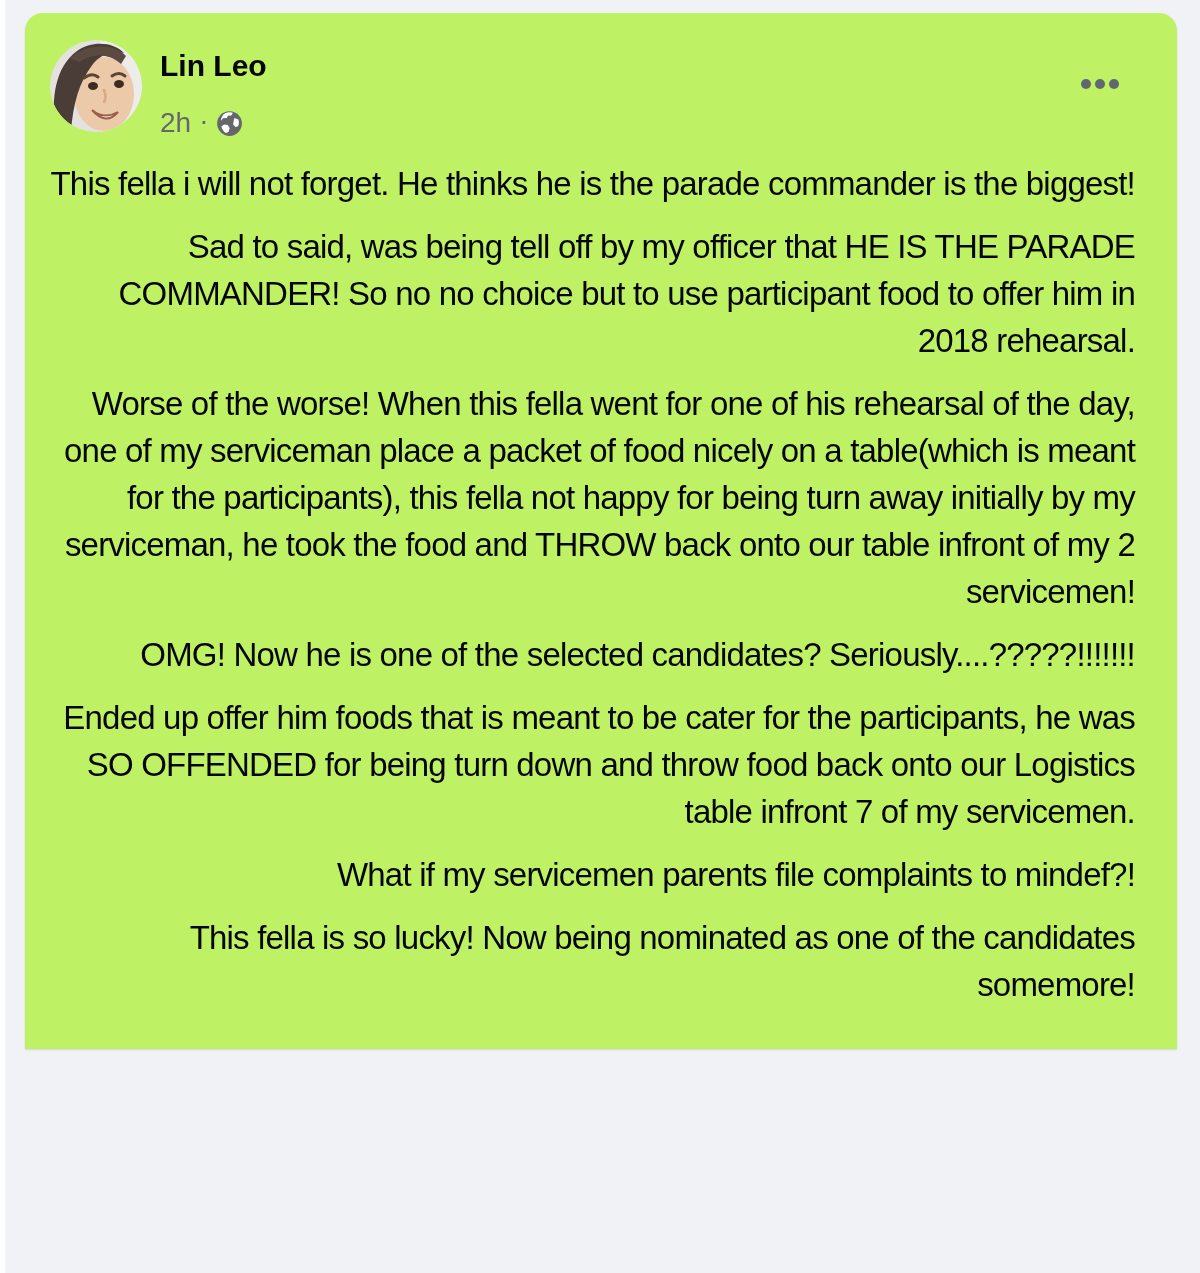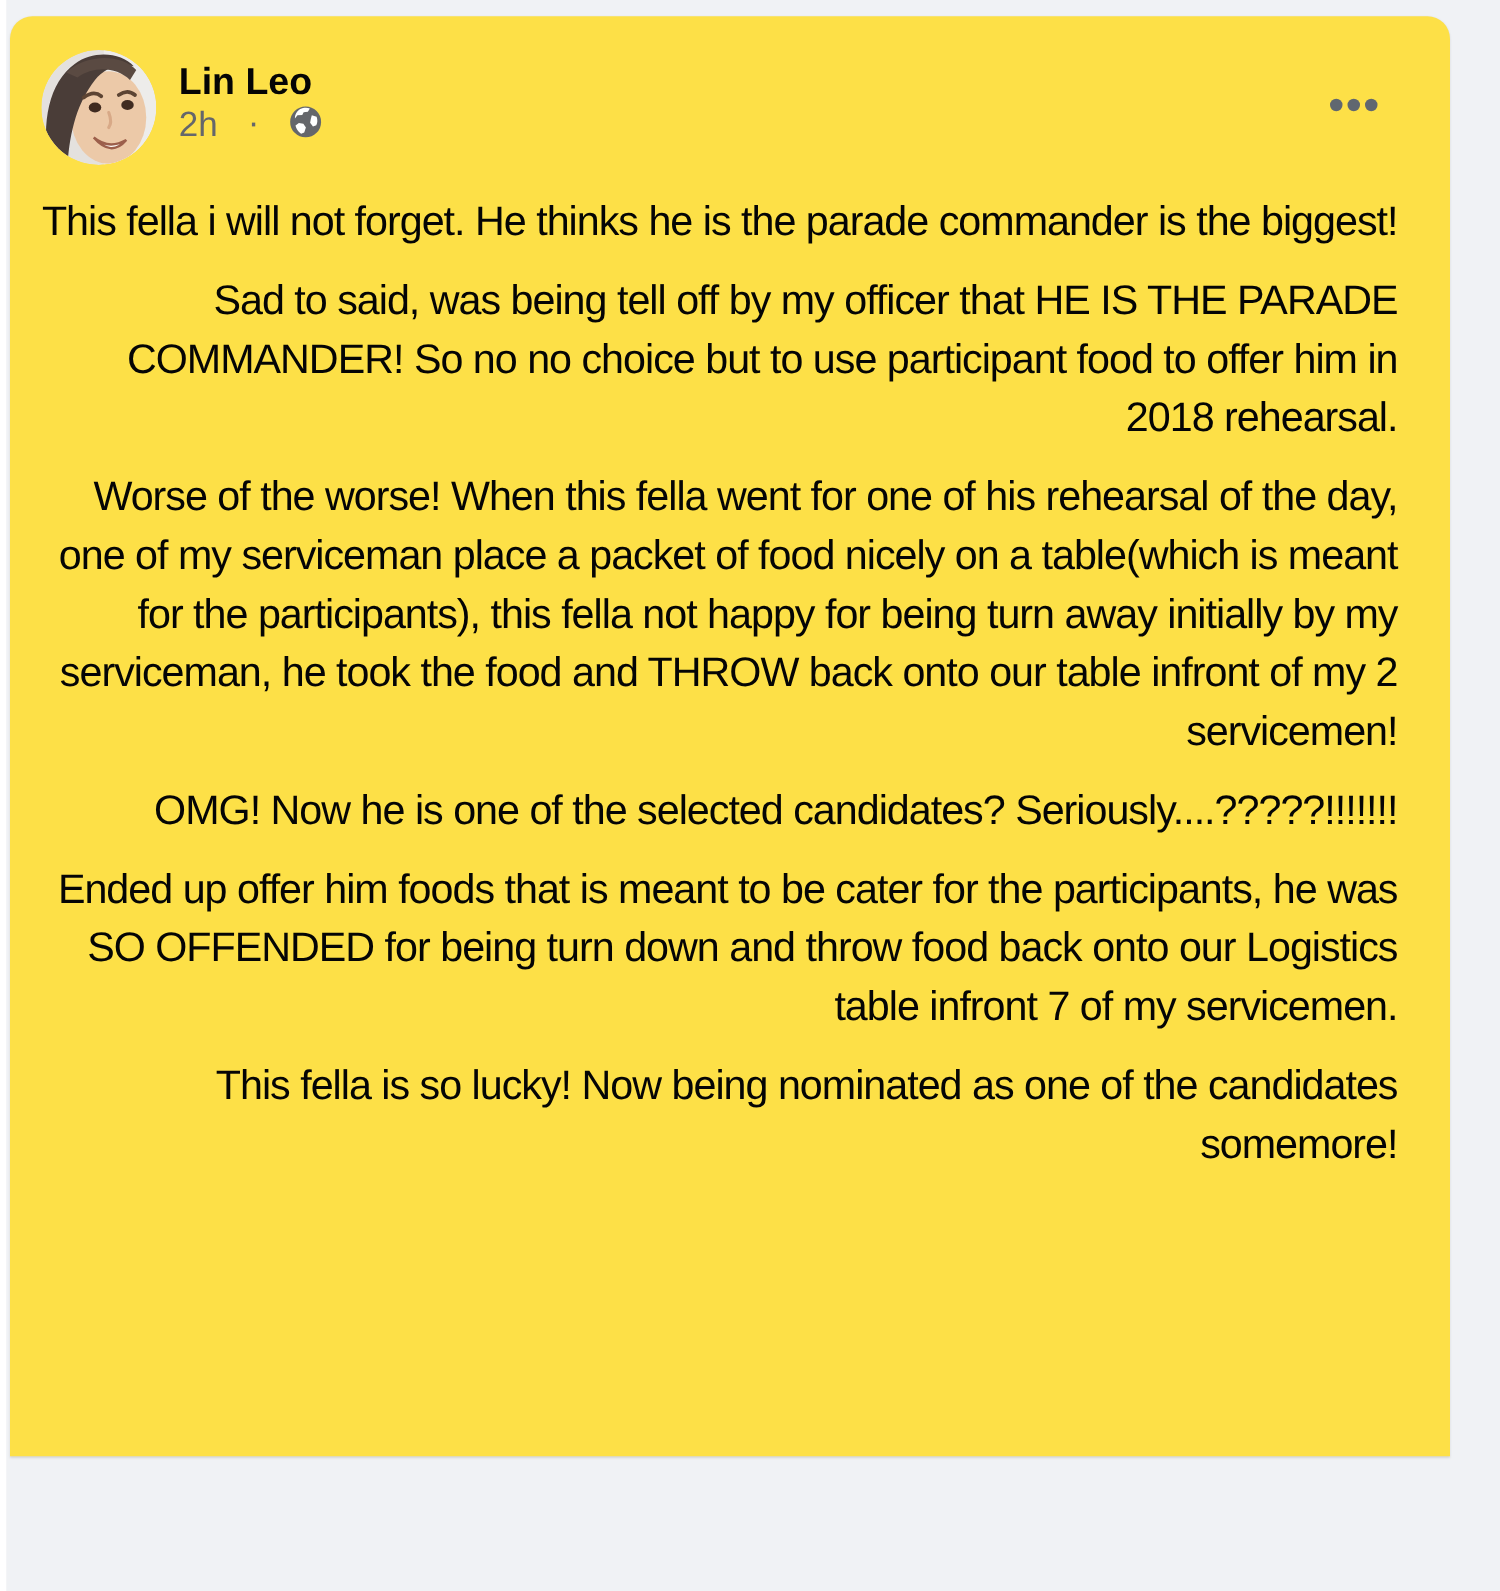--- a/index.html
+++ b/index.html
@@ -10,23 +10,23 @@
     position: relative;
     overflow: hidden;
   }
   .left-gutter {
     position: absolute; left: 0; top: 0;
     width: 5px; height: 100%;
     background: #ffffff;
   }
   .post-card {
     position: absolute;
-    left: 8px; top: 13px;
-    width: 1152px; height: 1152px;
-    background: #fde047;
+    left: 25px; top: 13px;
+    width: 1152px; height: 1036px;
+    background: #bef264;
     border-radius: 18px 18px 0 0;
     box-shadow: 0 1px 2px rgba(0,0,0,0.12);
     box-sizing: border-box;
   }
   .post-header {
     position: relative;
     display: flex;
     align-items: flex-start;
     padding: 27px 24px 0 25px;
   }
@@ -44,22 +44,23 @@
     display: inline-block;
     font-size: 30px;
     font-weight: bold;
     color: #050505;
     line-height: 36px;
     text-decoration: none;
     cursor: pointer;
   }
   .meta {
     display: flex;
-    gap: 24px;
-    margin-top: 0;
+    align-items: center;
+    gap: 8px;
+    margin-top: 23px;
     font-size: 28px;
     color: #65676b;
     line-height: 32px;
     cursor: pointer;
   }
   .meta .sep { position: relative; top: -2px; }
   .globe-wrap svg { display: block; width: 27px; height: 27px; }
   .menu-btn {
     position: absolute;
     right: 48px; top: 52px;
@@ -141,16 +142,17 @@
 
   </header>
 
   <div class="post-text">
 
   <p>This fella i will not forget. He thinks he is the parade commander is the biggest!</p>
       <p>Sad to said, was being tell off by my officer that HE IS THE PARADE COMMANDER! So no no choice but to use participant food to offer him in 2018 rehearsal.</p>
       <p>Worse of the worse! When this fella went for one of his rehearsal of the day, one of my serviceman place a packet of food nicely on a table(which is meant for the participants), this fella not happy for being turn away initially by my serviceman, he took the food and THROW back onto our table infront of my 2 servicemen!</p>
       <p>OMG! Now he is one of the selected candidates? Seriously....?????!!!!!!!</p>
       <p>Ended up offer him foods that is meant to be cater for the participants, he was SO OFFENDED for being turn down and throw food back onto our Logistics table infront 7 of my servicemen.</p>
+      <p>What if my servicemen parents file complaints to mindef?!</p>
       <p>This fella is so lucky! Now being nominated as one of the candidates somemore!</p>
     </div>
 
 </article>
 
 </body></html>

